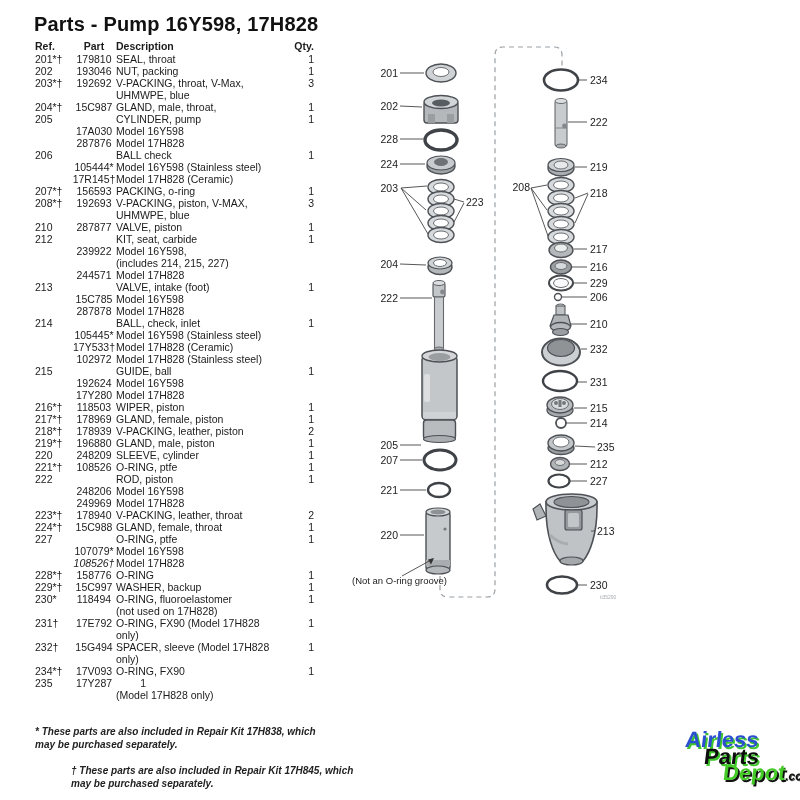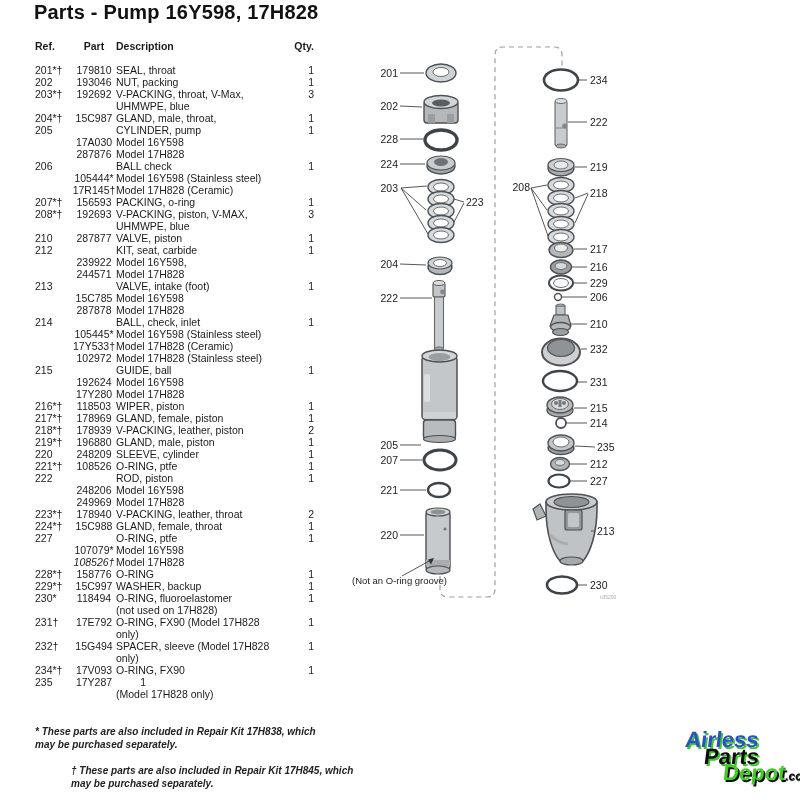--- a/index.html
+++ b/index.html
@@ -1,23 +1,23 @@
 <!DOCTYPE html>
 <html><head>
 <meta charset="utf-8">
 <style>
   html,body{margin:0;padding:0;background:#fff;}
   body{width:800px;height:800px;position:relative;overflow:hidden;
        font-family:"Liberation Sans","DejaVu Sans",sans-serif;color:#1b1b1b;}
   .abs{position:absolute;}
-  #title{left:34px;top:1px;font-size:20px;font-weight:bold;color:#111;letter-spacing:.2px;}
+  #title{left:34px;top:13px;font-size:20px;font-weight:bold;color:#111;letter-spacing:.2px;}
   
   #table{left:35px;top:40px;width:279px;font-size:10.5px;line-height:12px;}
   .trow{display:flex;align-items:baseline;}
-  .thead{font-weight:bold;margin-bottom:12px;}
+  .thead{font-weight:bold;margin-bottom:1px;}
   .c-ref{width:37px;flex:none;}
   .c-part{width:44px;flex:none;text-align:center;}
   .c-desc{flex:1;min-width:0;}
   .c-qty{width:30px;flex:none;text-align:right;}
   .it{font-style:italic;}
   .fnote{left:35px;width:292px;font-size:10px;line-height:12.5px;font-style:italic;color:#222;font-weight:bold;}
   #fnote1{top:726px;}
   #fnote2{top:765px;margin-left:36px;}
   
   #diagram{left:350px;top:40px;}
@@ -140,20 +140,26 @@
       <div class="trow">
         <span class="c-ref">212</span>
         <span class="c-part"></span>
         <span class="c-desc">KIT, seat, carbide</span>
         <span class="c-qty">1</span>
       </div>
       <div class="trow">
         <span class="c-ref"></span>
         <span class="c-part">239922</span>
         <span class="c-desc">Model 16Y598,</span>
+        <span class="c-qty"></span>
+      </div>
+      <div class="trow">
+        <span class="c-ref"></span>
+        <span class="c-part"></span>
+        <span class="c-desc">(includes 214, 215, 227)</span>
         <span class="c-qty"></span>
       </div>
       <div class="trow">
         <span class="c-ref"></span>
         <span class="c-part">244571</span>
         <span class="c-desc">Model 17H828</span>
         <span class="c-qty"></span>
       </div>
       <div class="trow">
         <span class="c-ref">213</span>

